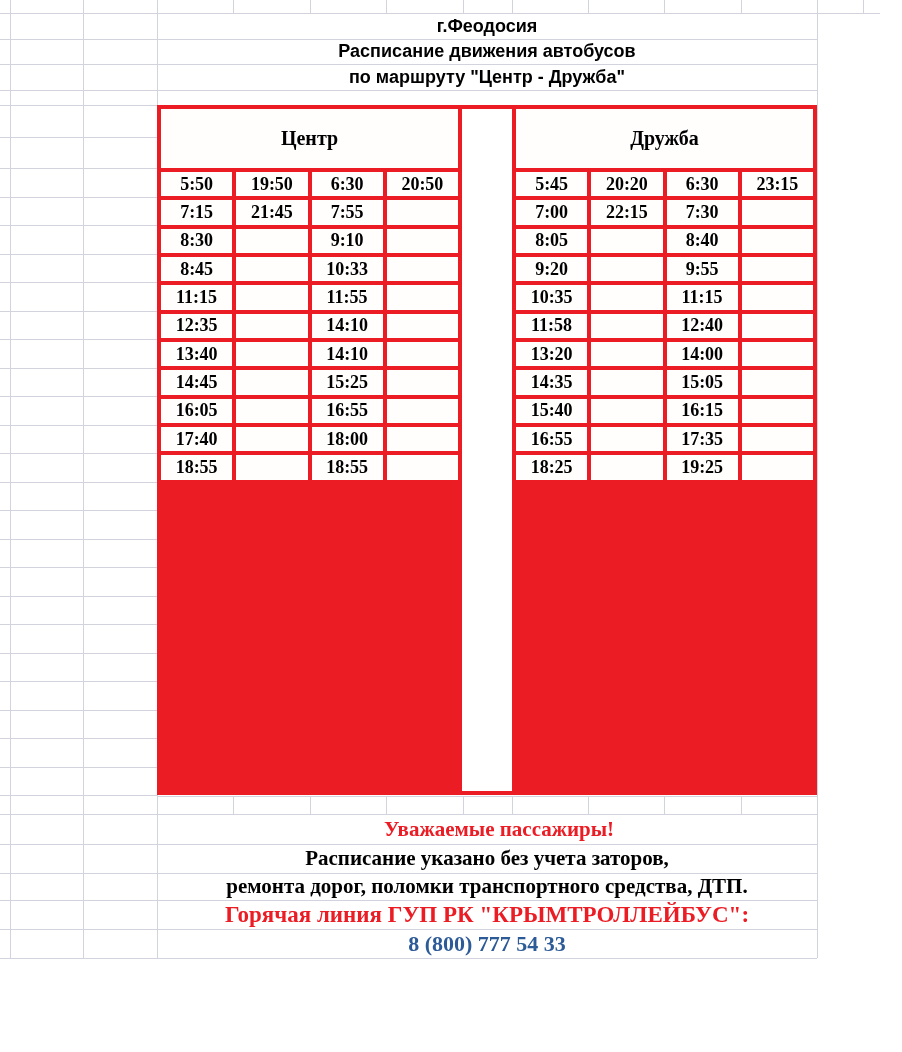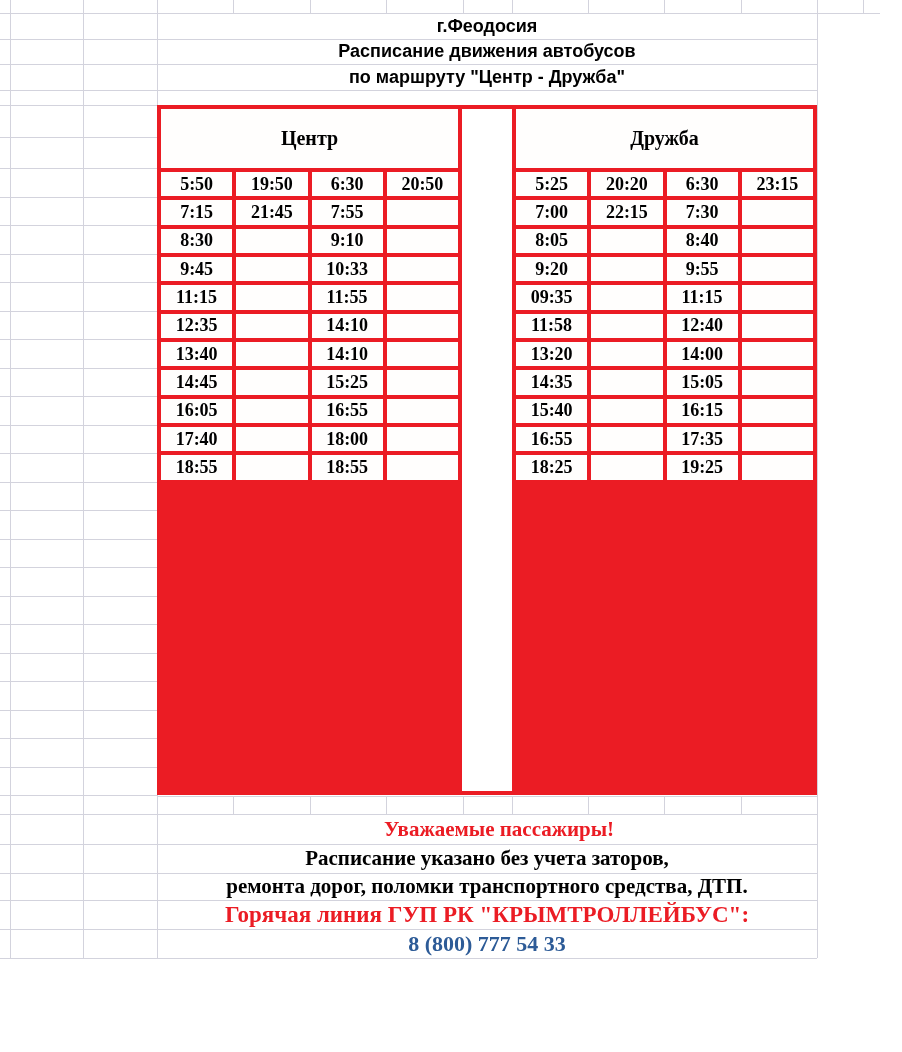--- a/index.html
+++ b/index.html
@@ -124,21 +124,21 @@
         <div class="cell time">6:30</div>
         <div class="cell time">20:50</div>
         <div class="cell time">7:15</div>
         <div class="cell time">21:45</div>
         <div class="cell time">7:55</div>
         <div class="cell time"></div>
         <div class="cell time">8:30</div>
         <div class="cell time"></div>
         <div class="cell time">9:10</div>
         <div class="cell time"></div>
-        <div class="cell time">9:45</div>
+        <div class="cell time">8:45</div>
         <div class="cell time"></div>
         <div class="cell time">10:33</div>
         <div class="cell time"></div>
         <div class="cell time">11:15</div>
         <div class="cell time"></div>
         <div class="cell time">11:55</div>
         <div class="cell time"></div>
         <div class="cell time">12:35</div>
         <div class="cell time"></div>
         <div class="cell time">14:10</div>
@@ -159,37 +159,37 @@
         <div class="cell time"></div>
         <div class="cell time">18:00</div>
         <div class="cell time"></div>
         <div class="cell time">18:55</div>
         <div class="cell time"></div>
         <div class="cell time">18:55</div>
         <div class="cell time"></div>
       </div>
       <div class="half right">
         <div class="cell hdr">Дружба</div>
-        <div class="cell time">5:25</div>
+        <div class="cell time">5:45</div>
         <div class="cell time">20:20</div>
         <div class="cell time">6:30</div>
         <div class="cell time">23:15</div>
         <div class="cell time">7:00</div>
         <div class="cell time">22:15</div>
         <div class="cell time">7:30</div>
         <div class="cell time"></div>
         <div class="cell time">8:05</div>
         <div class="cell time"></div>
         <div class="cell time">8:40</div>
         <div class="cell time"></div>
         <div class="cell time">9:20</div>
         <div class="cell time"></div>
         <div class="cell time">9:55</div>
         <div class="cell time"></div>
-        <div class="cell time">09:35</div>
+        <div class="cell time">10:35</div>
         <div class="cell time"></div>
         <div class="cell time">11:15</div>
         <div class="cell time"></div>
         <div class="cell time">11:58</div>
         <div class="cell time"></div>
         <div class="cell time">12:40</div>
         <div class="cell time"></div>
         <div class="cell time">13:20</div>
         <div class="cell time"></div>
         <div class="cell time">14:00</div>

